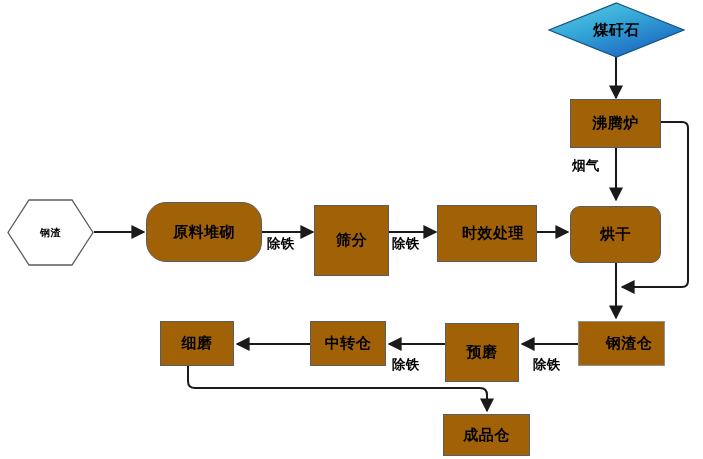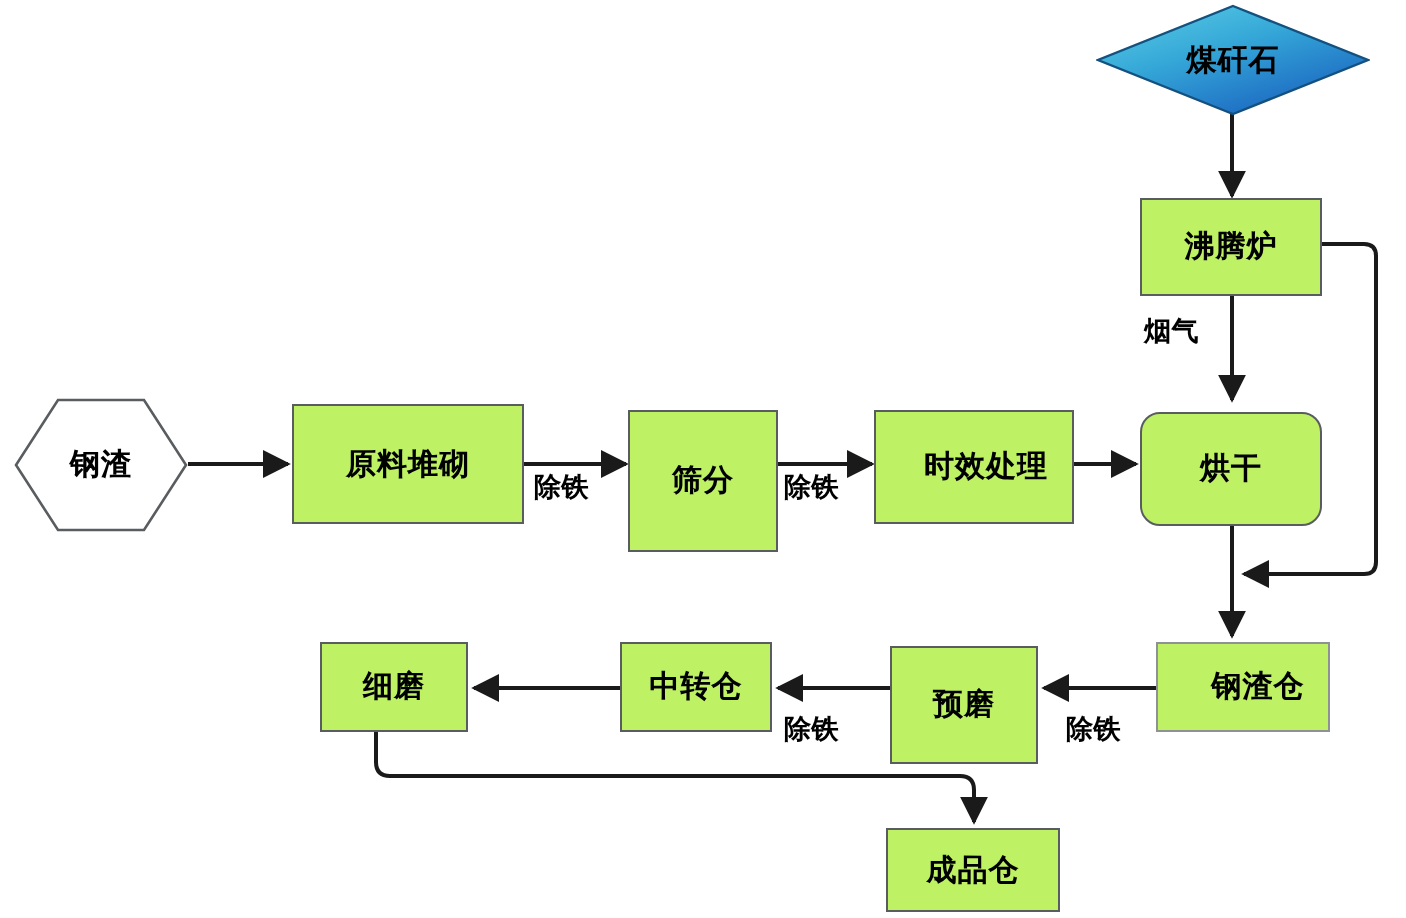--- a/index.html
+++ b/index.html
@@ -16,38 +16,38 @@
     height: 459px;
     background: #ffffff;
     overflow: hidden;
   }
   .node {
     position: absolute;
     box-sizing: border-box;
     display: flex;
     align-items: center;
     justify-content: center;
-    background: #bef264;
+    background: #a16207;
     border: 1.3px solid #8f9294;
     color: #000000;
     font-size: 15px;
     font-weight: bold;
     letter-spacing: 0.5px;
     white-space: nowrap;
   }
   .node.dark-border {
     border-color: #5a5d5f;
   }
   .hexagon {
     position: absolute;
     display: flex;
     align-items: center;
     justify-content: center;
     color: #000;
-    font-size: 15px;
+    font-size: 10px;
     font-weight: bold;
     letter-spacing: 0.5px;
     background: #ffffff;
     border: none;
   }
   .hexagon svg {
     position: absolute;
     inset: 0;
   }
   .hexagon span {
@@ -146,21 +146,21 @@
     <span>煤矸石</span>
   </div>
 
   <div class="hexagon" style="left:7px; top:199px; width:87px; height:67px;">
     <svg viewBox="0 0 87 67" preserveAspectRatio="none">
       <polygon points="22,1 65,1 86,33.5 65,66 22,66 1,33.5" fill="#ffffff" stroke="#5a5d5f" stroke-width="1.3"></polygon>
     </svg>
     <span>钢渣</span>
   </div>
 
-  <div class="node dark-border" style="left:146px; top:202px; width:116px; height:60px;">
+  <div class="node dark-border" style="left:146px; top:202px; width:116px; height:60px;border-radius:20px;">
     <span>原料堆砌</span>
   </div>
 
   <div class="node dark-border" style="left:314px; top:205px; width:75px; height:71px;">
     <span>筛分</span>
   </div>
 
   <div class="node dark-border" style="left:437px; top:205px; width:100px; height:57px;padding-left:12px;">
     <span>时效处理</span>
   </div>

